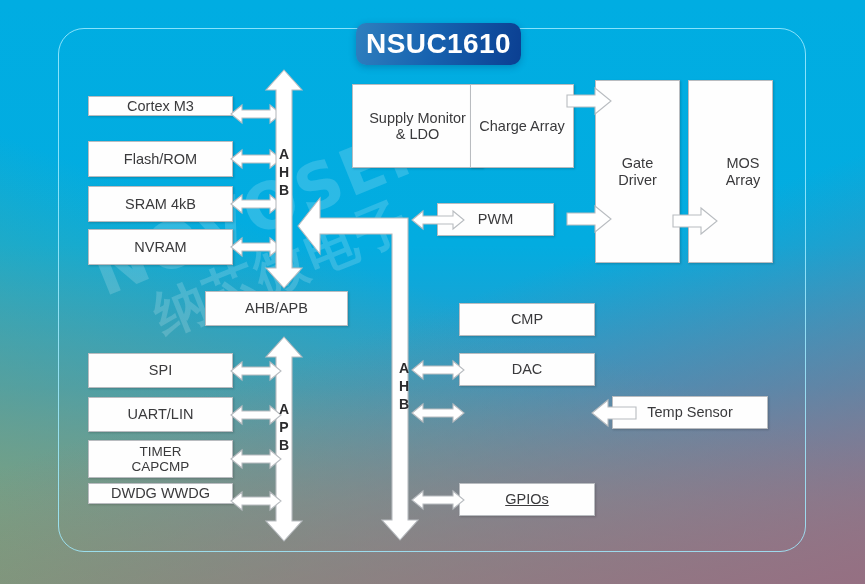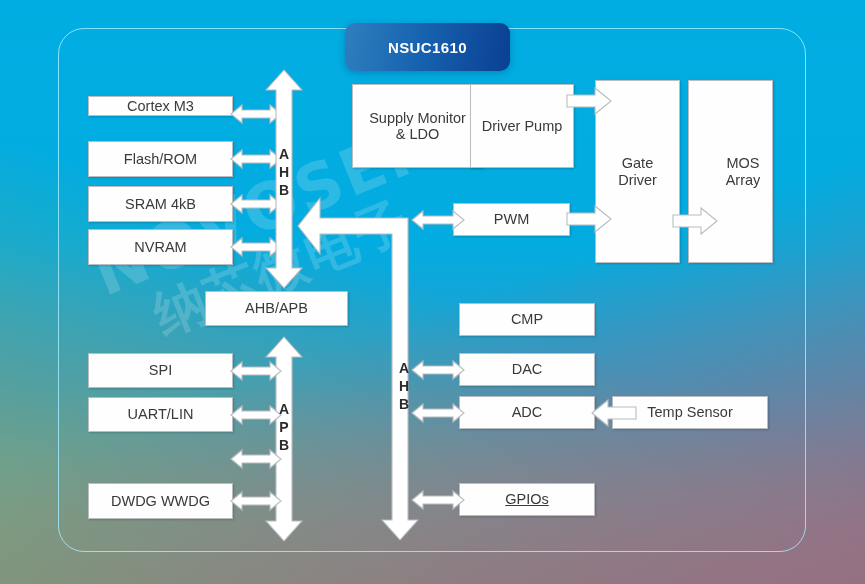--- a/index.html
+++ b/index.html
@@ -24,24 +24,24 @@
     line-height:1.05;pointer-events:none;white-space:nowrap;
     font-family:"DejaVu Sans",sans-serif;
   }
   #watermark .wm2{font-size:52px;display:block;margin-left:40px;}
   #panel{
     position:absolute;left:58px;top:28px;width:748px;height:524px;
     border:1.6px solid rgba(160,235,255,.85);border-radius:26px;
     box-sizing:border-box;
   }
   .badge{
-    position:absolute;left:345px;top:23px;width:165px;height:48px;
+    position:absolute;left:356px;top:23px;width:165px;height:42px;
     border-radius:10px;
     background:linear-gradient(100deg,#2f7fbe 0%,#1763b0 45%,#0b3f92 100%);
-    color:#fff;font-size:15px;font-weight:bold;letter-spacing:.4px;
+    color:#fff;font-size:28px;font-weight:bold;letter-spacing:.4px;
     display:flex;align-items:center;justify-content:center;
     box-shadow:0 2px 7px rgba(0,40,90,.28);
   }
   .blk{
     position:absolute;background:#fefefe;border:1px solid #b9bcc0;
     color:#3a3a3c;font-size:14.5px;
     display:flex;align-items:center;justify-content:center;text-align:center;
     line-height:1.12;box-sizing:border-box;
     box-shadow:1px 1px 2px rgba(0,0,0,.18);
   }
@@ -119,21 +119,24 @@
       </svg>
   </div>
   <div class="bus-label" style="left:272px;top:401px;width:24px;">A<br>P<br>B</div>
 
   <div class="blk" style="left:88px;top:353px;width:145px;height:35px;">
       <span>SPI</span>
     </div>
   <div class="blk" style="left:88px;top:397px;width:145px;height:35px;">
       <span>UART/LIN</span>
     </div>
-  <div class="blk" style="left:88px;top:483px;width:145px;height:36px;">
+  <div class="blk small" style="left:88px;top:440px;width:145px;height:38px;">
+      <span>TIMER<br>CAPCMP</span>
+    </div>
+  <div class="blk" style="left:88px;top:483px;width:145px;height:21px;">
       <span>DWDG WWDG</span>
     </div>
 
   <div class="arw" style="left:231px;top:360px;">
     <svg width="50" height="22">
         <polygon class="apoly" points="0,11 11,2 11,7 39,7 39,2 50,11 39,20 39,15 11,15 11,20"></polygon>
       </svg>
   </div>
   <div class="arw" style="left:231px;top:404px;">
     <svg width="50" height="22">
@@ -148,21 +151,21 @@
   <div class="arw" style="left:231px;top:490px;">
     <svg width="50" height="22">
         <polygon class="apoly" points="0,11 11,2 11,7 39,7 39,2 50,11 39,20 39,15 11,15 11,20"></polygon>
       </svg>
   </div>
 
   <div class="blk" style="left:328px;top:84px;width:131px;height:84px;margin-left:24px;">
       <span>Supply Monitor<br>&amp; LDO</span>
     </div>
   <div class="blk" style="left:470px;top:84px;width:104px;height:84px;">
-      <span>Driver Pump</span>
+      <span>Charge Array</span>
     </div>
   <div class="blk" style="left:595px;top:80px;width:85px;height:183px;">
       <span>Gate<br>Driver</span>
     </div>
   <div class="blk" style="left:688px;top:80px;width:85px;height:183px;padding-left:25px;">
       <span>MOS<br>Array</span>
     </div>
 
   <div class="arw" style="left:567px;top:88px;">
     <svg width="44" height="26">
@@ -181,32 +184,29 @@
   </div>
 
   <div class="arw" style="left:298px;top:198px;">
     <svg width="120" height="342">
       <polygon class="apoly" points="
         22,0 22,20 110,20 110,322 120,322 102,342 84,322 94,322 94,36 22,36 22,56 0,28"></polygon>
     </svg>
   </div>
   <div class="bus-label" style="left:392px;top:360px;width:24px;">A<br>H<br>B</div>
 
-  <div class="blk" style="left:453px;top:203px;width:117px;height:33px;">
+  <div class="blk" style="left:437px;top:203px;width:117px;height:33px;">
       <span>PWM</span>
     </div>
   <div class="blk" style="left:459px;top:303px;width:136px;height:33px;">
       <span>CMP</span>
     </div>
   <div class="blk" style="left:459px;top:353px;width:136px;height:33px;">
       <span>DAC</span>
     </div>
-  <div class="blk" style="left:459px;top:396px;width:136px;height:33px;">
-      <span>ADC</span>
-    </div>
   <div class="blk" style="left:612px;top:396px;width:156px;height:33px;">
       <span>Temp Sensor</span>
     </div>
   <div class="blk" style="left:459px;top:483px;width:136px;height:33px;text-decoration:underline;">
       <span>GPIOs</span>
     </div>
 
   <div class="arw" style="left:412px;top:209px;">
     <svg width="52" height="22">
         <polygon class="apoly" points="0,11 11,2 11,7 41,7 41,2 52,11 41,20 41,15 11,15 11,20"></polygon>

